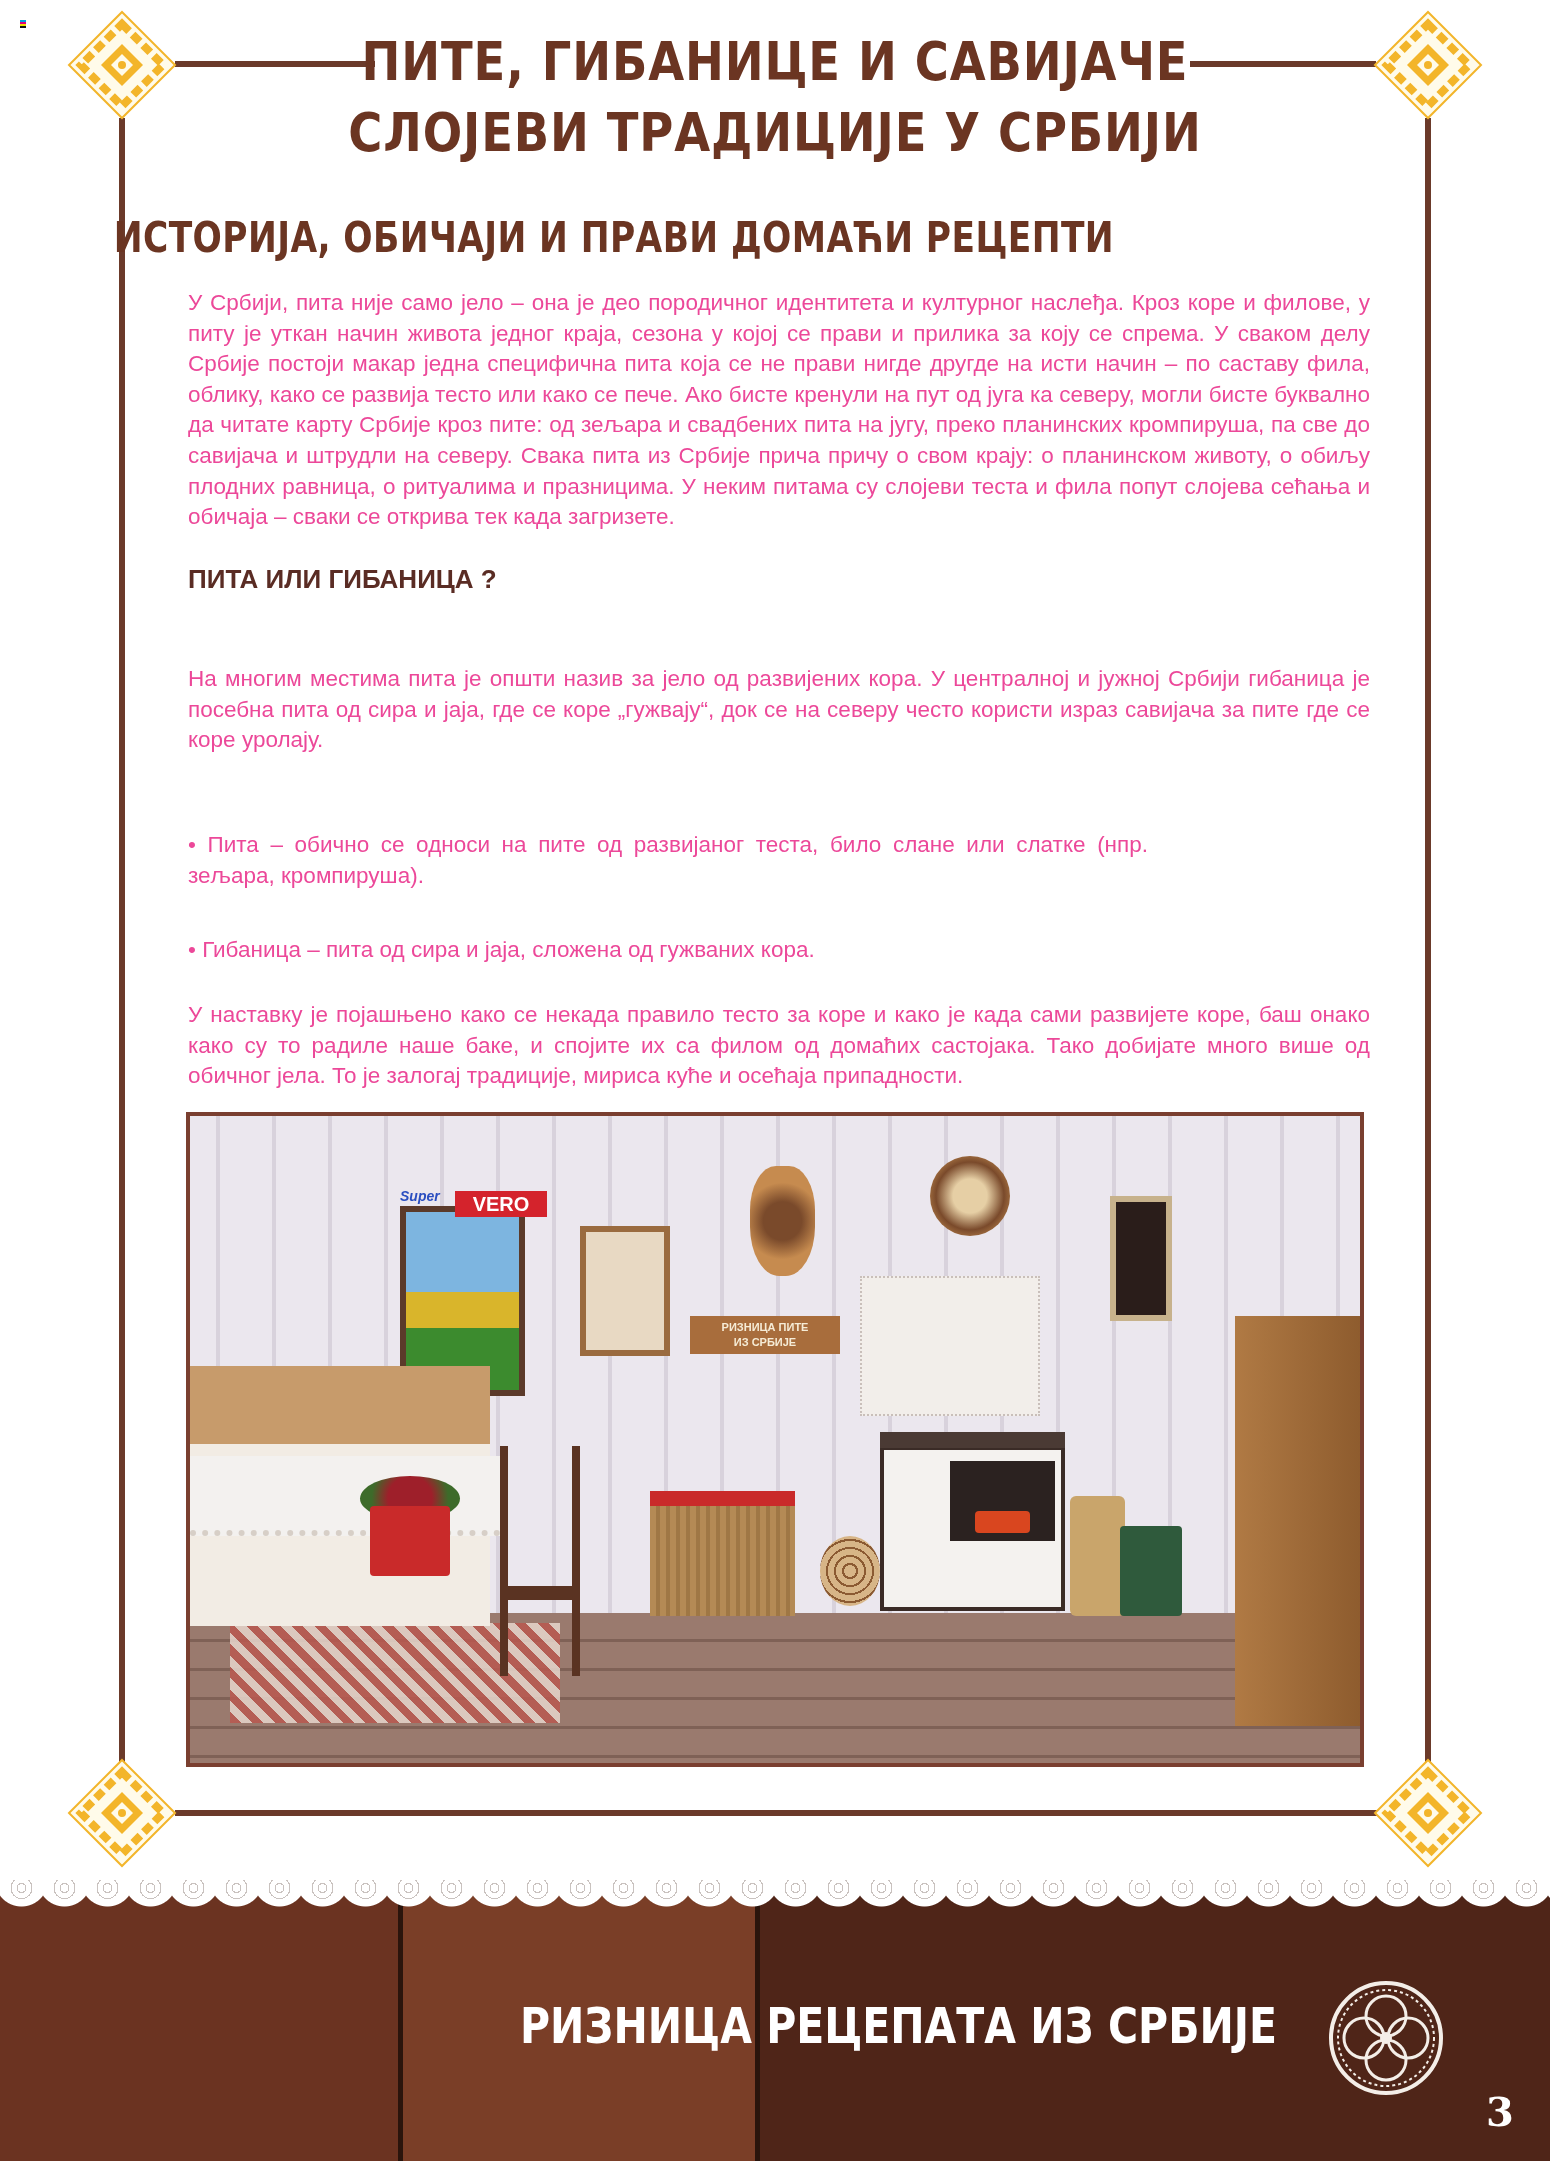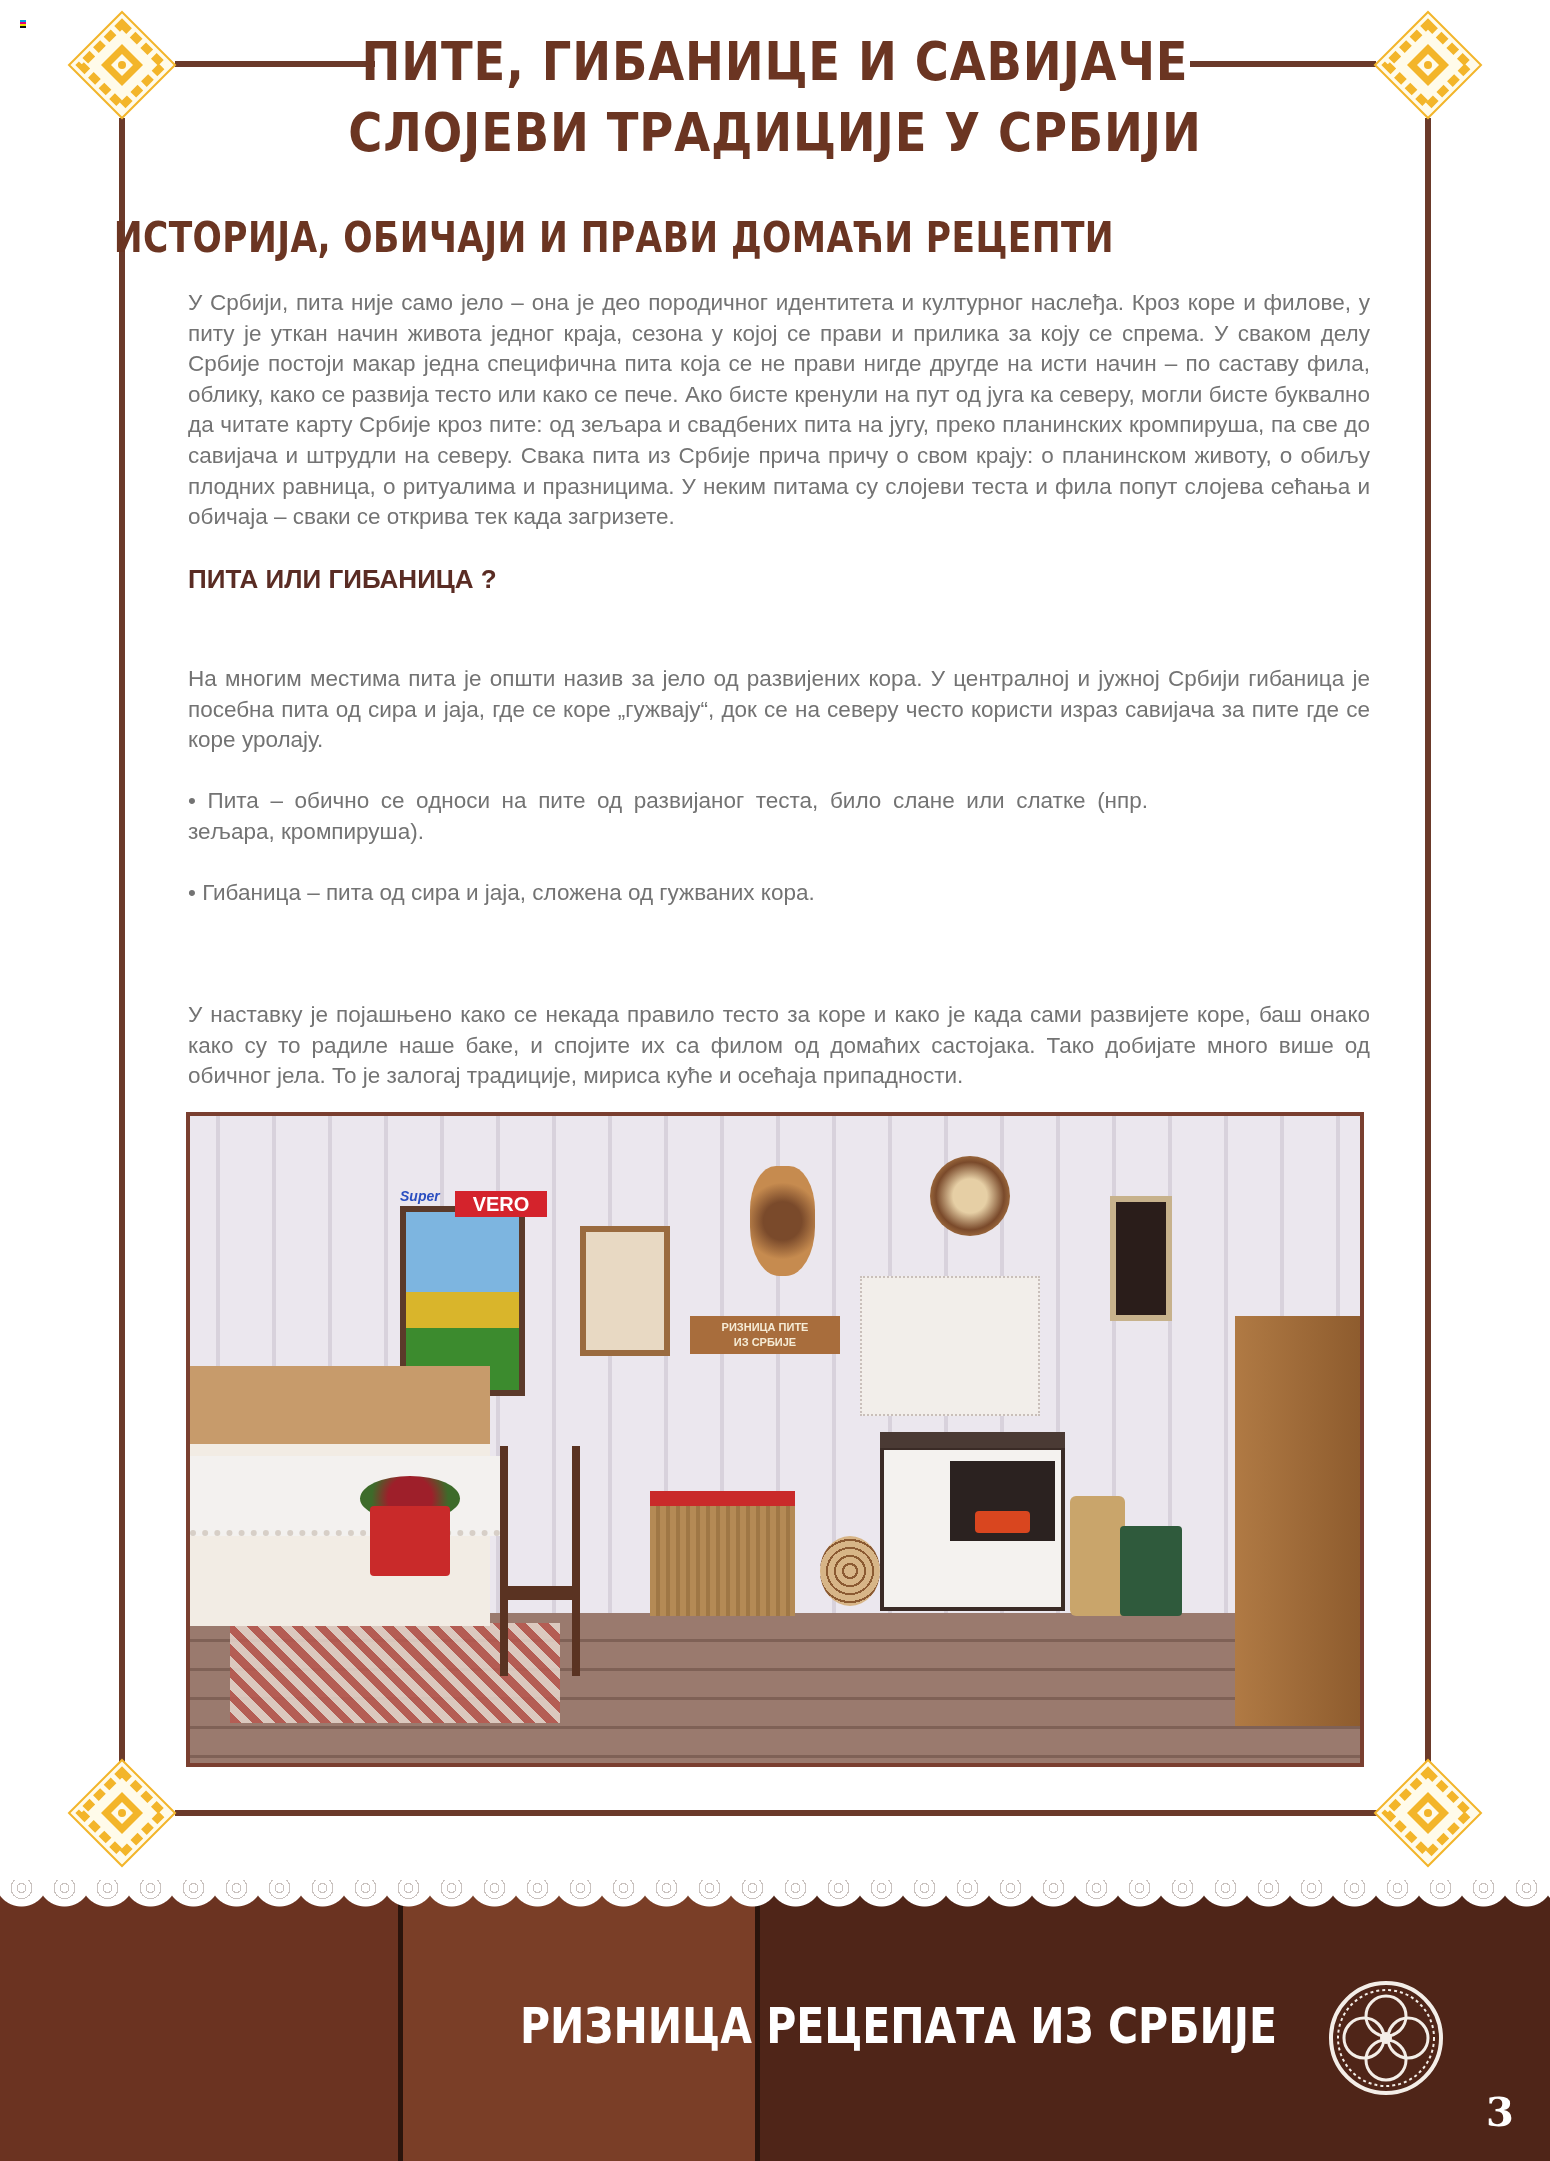--- a/index.html
+++ b/index.html
@@ -29,28 +29,28 @@
   .subtitle {
     font-family: "DejaVu Sans", sans-serif; font-weight: bold;
     font-size: 42px; color: #6b3522; letter-spacing: 0.5px;
     transform: scaleX(0.82); white-space: nowrap;
   }
   .mini-orn { width: 46px; height: 46px; }
   .mini-orn svg { width: 100%; height: 100%; }
 
   .content {
     position: absolute; left: 188px; width: 1182px;
-    font-size: 22.5px; line-height: 30.6px; color: #737373;
+    font-size: 22.5px; line-height: 30.6px; color: #ec4899;
   }
   .content p { text-align: justify; text-align-last: left; }
   #intro { top: 288px; }
   #section-heading { position: absolute; left: 188px; top: 564px; font-size: 26px; font-weight: bold; color: #5a2c24; }
   #para2 { top: 664px; }
   #bullets { top: 786px; }
-  #bullets p { margin-bottom: 30.6px; }
+  #bullets p { margin-bottom: 30.6px; margin-top: 44px; }
   #para3 { top: 1000px; }
 
   .photo {
     position: absolute; left: 186px; top: 1112px; width: 1178px; height: 655px;
     border: 4px solid #7a3f30;
     background:
       linear-gradient(180deg, transparent 0, transparent 73%, rgba(0,0,0,0) 73%),
       repeating-linear-gradient(90deg, #ebe7ee 0 26px, #d8d2dc 26px 30px, #ebe7ee 30px 56px);
     overflow: hidden;
   }

